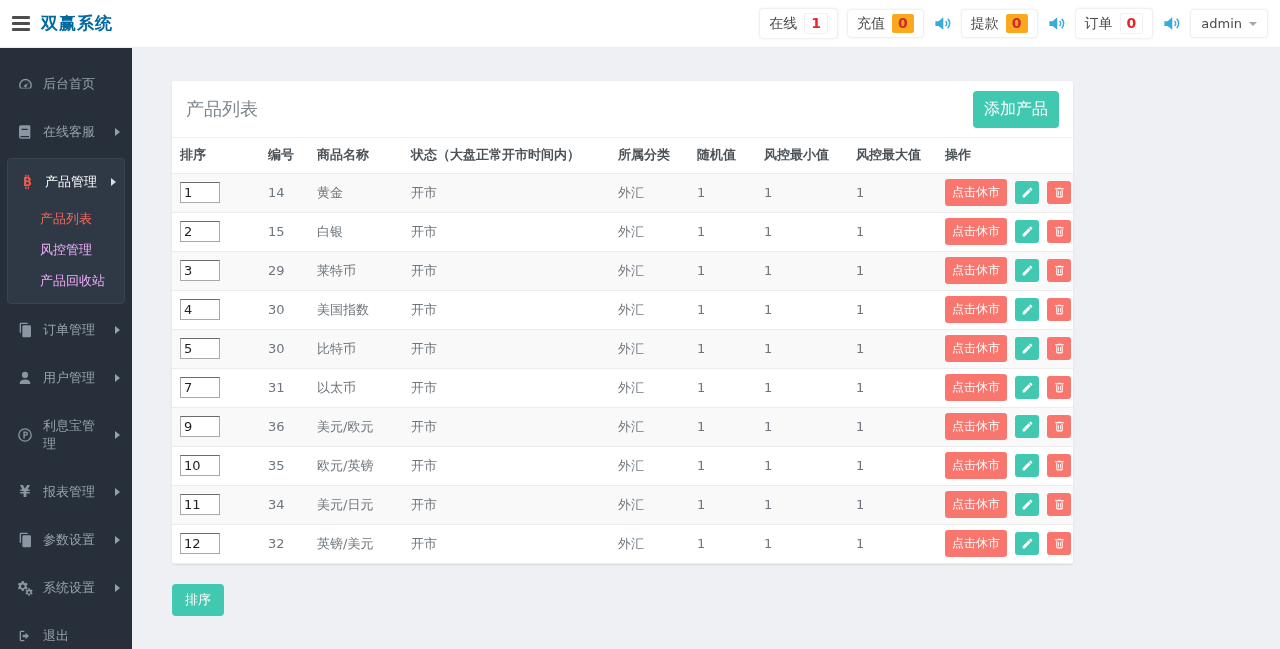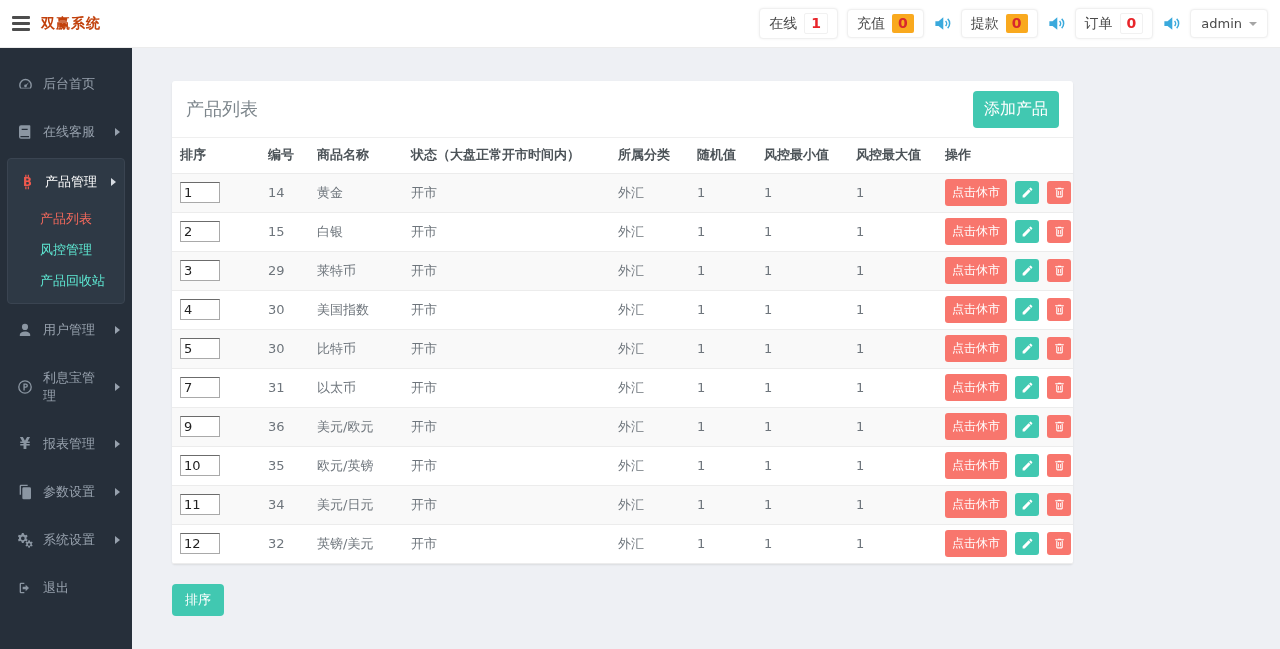--- a/index.html
+++ b/index.html
@@ -4,21 +4,21 @@
 <style>
   * { box-sizing: border-box; margin: 0; padding: 0; }
   html, body { width: 1280px; height: 649px; overflow: hidden; }
   body { font-family: "DejaVu Sans", "Liberation Sans", sans-serif; background: #eef0f4; }
 
   
   .topbar { position: fixed; top: 0; left: 0; right: 0; height: 48px; background: #fff;
             display: flex; align-items: center; z-index: 20; border-bottom: 1px solid #ececec; }
   .menu-toggle { margin: 0 11px 0 12px; cursor: pointer; display: inline-block; }
   .menu-toggle span { display: block; width: 18px; height: 3px; background: #4d4d4d; margin: 3px 0; border-radius: 1px; }
-  .brand { color: #c2410c; font-size: 14px; font-weight: bold; letter-spacing: 1px; cursor: pointer; }
+  .brand { color: #0369a1; font-size: 17px; font-weight: bold; letter-spacing: 1px; cursor: pointer; }
   .topbar-right { margin-left: auto; display: flex; align-items: center; gap: 9px; padding-right: 12px; }
   .stat-box { display: flex; align-items: center; gap: 7px; border: 1px solid #f0f0f0;
               box-shadow: 0 0 3px rgba(0,0,0,.06); border-radius: 4px; padding: 4px 9px;
               font-size: 14px; color: #4a4a4a; background: #fff; cursor: pointer; }
   .stat-num { font-weight: bold; color: #e8252a; font-size: 14px; padding: 1px 6px; border-radius: 2px; line-height: 17px; }
   .stat-num.plain { border: 1px solid #f1f1f1; background: #fff; }
   .stat-num.orange { background: #f9a91e; color: #d7282d; }
   .speaker { display: inline-flex; cursor: pointer; }
   .admin-box { display: flex; align-items: center; gap: 7px; border: 1px solid #f0f0f0;
                box-shadow: 0 0 3px rgba(0,0,0,.06); border-radius: 4px; padding: 6px 10px;
@@ -32,21 +32,21 @@
   .side-item { display: flex; align-items: center; gap: 9px; padding: 15px 12px 15px 16px;
                font-size: 13px; color: #97a1ad; cursor: pointer; }
   .side-item .icon { width: 18px; display: inline-flex; justify-content: center; color: #8b96a2; flex: none; }
   .caret-r { width: 0; height: 0; border-top: 4px solid transparent; border-bottom: 4px solid transparent;
              border-left: 5px solid #97a1ad; margin-left: auto; }
   .side-group { margin: 2px 7px; }
   .side-group.active-group { background: #2e3945; border: 1px solid #3a4451; border-radius: 4px; padding-bottom: 7px; }
   .side-group.active-group > .side-item { padding: 14px 8px 12px 10px; color: #fff; }
   .side-group.active-group > .side-item .icon { color: #f0594e; }
   .side-group.active-group .caret-r { border-left-color: #d7dce2; }
-  .sub-item { padding: 7px 10px 7px 32px; font-size: 13px; color: #5eead4; cursor: pointer; line-height: 17px; }
+  .sub-item { padding: 7px 10px 7px 32px; font-size: 13px; color: #f0abfc; cursor: pointer; line-height: 17px; }
   .sub-item.active { color: #f5695c; }
 
   
   .content { position: fixed; left: 160px; top: 48px; right: 0; bottom: 0; background: #eef0f4; overflow: hidden; }
   .card { width: 901px; margin: 33px 0 0 12px; background: #fff; border-radius: 3px;
           box-shadow: 0 1px 2px rgba(0,0,0,.09); }
   .card-head { display: flex; align-items: center; justify-content: space-between;
                padding: 0 14px; height: 57px; border-bottom: 1px solid #efefef; }
   .card-title { font-size: 18px; color: #7d868c; }
   .add-btn { background: #41c8b1; color: #fff; border: none; border-radius: 4px;
@@ -163,20 +163,29 @@
           </svg>
       </span>
       <span>产品管理</span>
       <i class="caret-r"></i>
     </div>
     <div class="sub-item active">产品列表</div>
     <div class="sub-item">风控管理</div>
     <div class="sub-item">产品回收站</div>
   </div>
 
+  <div class="side-item">
+    <span class="icon">
+      <svg viewBox="0 0 24 24" width="16" height="16" fill="currentColor">
+          <path d="M16 1H6a2 2 0 0 0-2 2v13h2V3h10V1zM19 5h-9a2 2 0 0 0-2 2v14a2 2 0 0 0 2 2h9a2 2 0 0 0 2-2V7a2 2 0 0 0-2-2z"></path>
+        </svg>
+    </span>
+    <span>订单管理</span>
+    <i class="caret-r"></i>
+  </div>
 
   <div class="side-item">
     <span class="icon">
       <svg viewBox="0 0 24 24" width="16" height="16" fill="currentColor">
           <path d="M12 12a4.6 4.6 0 1 0-4.6-4.6A4.6 4.6 0 0 0 12 12zm0 2.2c-4.3 0-7.8 2.2-7.8 4.9V21h15.6v-1.9c0-2.7-3.5-4.9-7.8-4.9z"></path>
         </svg>
     </span>
     <span>用户管理</span>
     <i class="caret-r"></i>
   </div>

